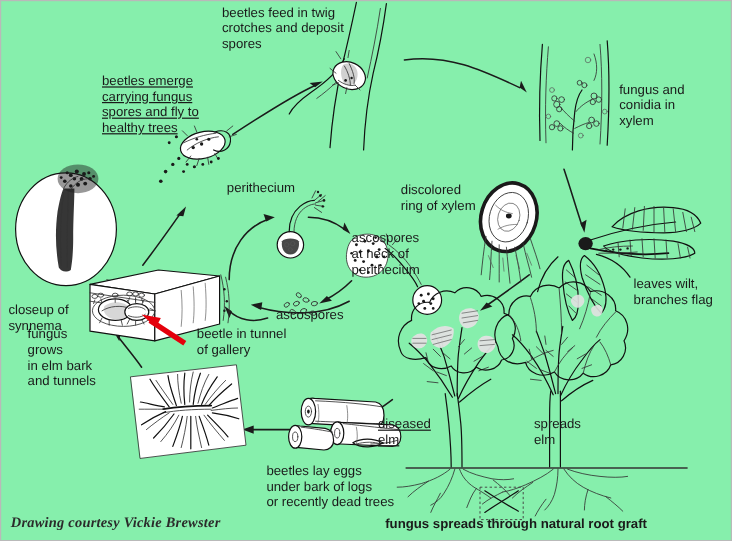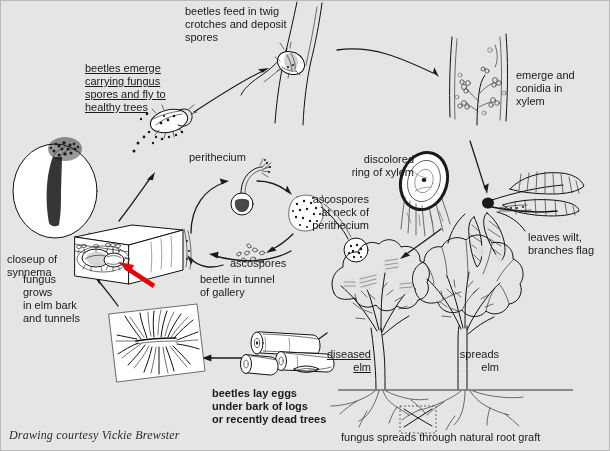--- a/index.html
+++ b/index.html
@@ -1,29 +1,29 @@
 <!DOCTYPE html>
 <html><head>
 <meta charset="utf-8">
 <style>
   html,body{margin:0;padding:0;background:#ffffff;}
   #page{
     position:relative;width:610px;height:451px;
-    background:#e5e5e5;border:1px solid #b9b9b9;box-sizing:border-box;
+    background:#86efac;border:1px solid #b9b9b9;box-sizing:border-box;
     font-family:"Liberation Sans",sans-serif;
     overflow:hidden;
   }
   .lbl{
     position:absolute;color:#1a1a1a;font-size:11px;line-height:13px;
     white-space:pre-line;font-family:"Liberation Sans",sans-serif;
   }
-  .lbl.c{text-align:right;}
+  .lbl.c{text-align:left;}
   .credit{
     position:absolute;font-family:"Liberation Serif",serif;
-    font-style:italic;font-size:12px;color:#2b2b2b;letter-spacing:.2px;
+    font-style:italic;font-size:12px;color:#2b2b2b;letter-spacing:.2px;font-weight:bold;
   }
   svg.art{position:absolute;left:0;top:0;width:610px;height:451px;overflow:visible;}
   .ln{fill:none;stroke:#111;stroke-width:1;stroke-linecap:round;stroke-linejoin:round;}
   .ln2{fill:none;stroke:#111;stroke-width:1.5;stroke-linecap:round;stroke-linejoin:round;}
   .thin{fill:none;stroke:#333;stroke-width:.7;stroke-linecap:round;}
   .vthin{fill:none;stroke:#555;stroke-width:.55;stroke-linecap:round;}
   .arw{fill:none;stroke:#1b1b1b;stroke-width:1.3;stroke-linecap:round;}
   .arwh{fill:#1b1b1b;stroke:none;}
   .redarw{fill:none;stroke:#e4000c;stroke-width:4.5;stroke-linecap:butt;}
   .redh{fill:#e4000c;stroke:none;}
@@ -597,21 +597,21 @@
 
   <div class="lbl" style="left:184px;top:4px;width:140px;">beetles feed in twig
 crotches and deposit
 spores</div>
 
   <div class="lbl" style="left:84px;top:61px;width:110px;text-decoration:underline;">beetles emerge
 carrying fungus
 spores and fly to
 healthy trees</div>
 
-  <div class="lbl" style="left:515px;top:68px;width:90px;">emerge and
+  <div class="lbl" style="left:515px;top:68px;width:90px;">fungus and
 conidia in
 xylem</div>
 
   <div class="lbl" style="left:188px;top:150px;width:80px;">perithecium</div>
 
   <div class="lbl c" style="left:292px;top:192px;width:76px;">ascospores
 at  neck of
 perithecium</div>
 
   <div class="lbl" style="left:229px;top:256px;width:72px;">ascospores</div>
@@ -623,31 +623,31 @@
 branches flag</div>
 
   <div class="lbl" style="left:6px;top:236px;width:70px;margin-top:16px;">closeup of
 synnema</div>
 
   <div class="lbl" style="left:22px;top:272px;width:72px;">fungus
 grows
 in elm bark
 and tunnels</div>
 
-  <div class="lbl" style="left:163px;top:272px;width:104px;margin-left:36px;">beetle in tunnel
+  <div class="lbl" style="left:163px;top:272px;width:104px;">beetle in tunnel
 of gallery</div>
 
 
-  <div class="lbl" style="left:211px;top:386px;width:120px;font-weight:bold;">beetles lay eggs
+  <div class="lbl" style="left:221px;top:386px;width:120px;">beetles lay eggs
 under bark of logs
 or recently dead trees</div>
 
   <div class="lbl c" style="left:314px;top:347px;width:56px;text-decoration:underline;">diseased
 elm</div>
 
   <div class="lbl c" style="left:444px;top:347px;width:54px;">spreads
 elm</div>
 
-  <div class="lbl" style="left:340px;top:430px;width:248px;">fungus spreads through natural root graft</div>
+  <div class="lbl" style="left:320px;top:430px;width:248px;font-weight:bold;">fungus spreads through natural root graft</div>
 
   <div class="credit" style="left:8px;top:427px;">Drawing courtesy Vickie Brewster</div>
 
 </div>
 
 </body></html>

